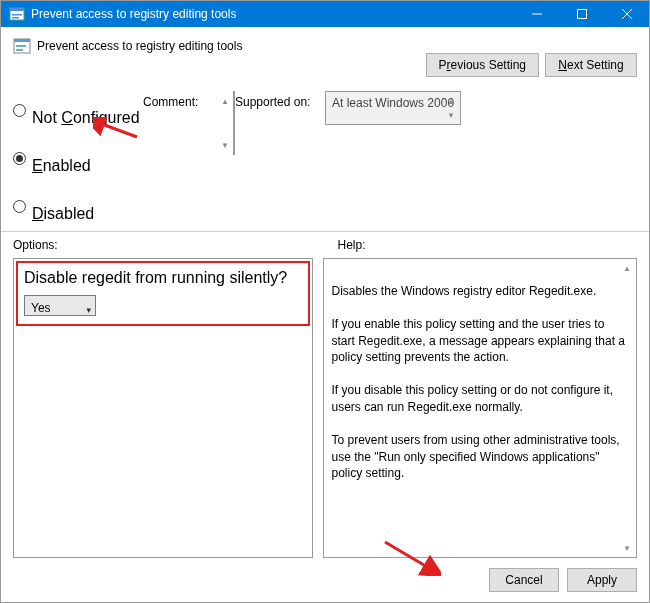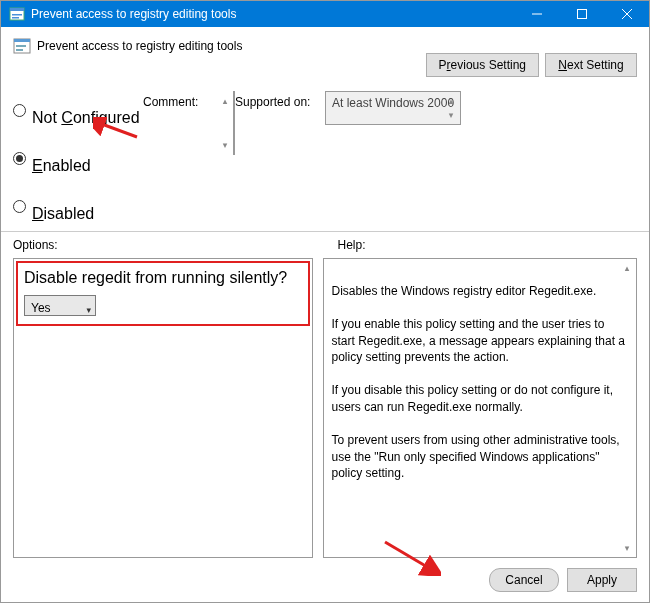--- a/index.html
+++ b/index.html
@@ -375,16 +375,16 @@
     <div class="arrow" style="left:380px; top:-18px;">
       <svg width="60" height="36">
           <defs>
             <marker id="ah2" markerWidth="8" markerHeight="8" refX="2" refY="4" orient="auto">
               <polygon points="0 0, 8 4, 0 8" fill="#e02020"></polygon>
             </marker>
           </defs>
           <line x1="4" y1="2" x2="48" y2="28" stroke="#e02020" stroke-width="3" marker-end="url(#ah2)"></line>
         </svg>
     </div>
-    <div class="btn" style="min-width:70px;border-radius:11px;">Cancel</div>
+    <div class="btn" style="min-width:70px;">Cancel</div>
     <div class="btn" style="min-width:70px;">Apply</div>
   </div>
 </div>
 
 </body></html>

